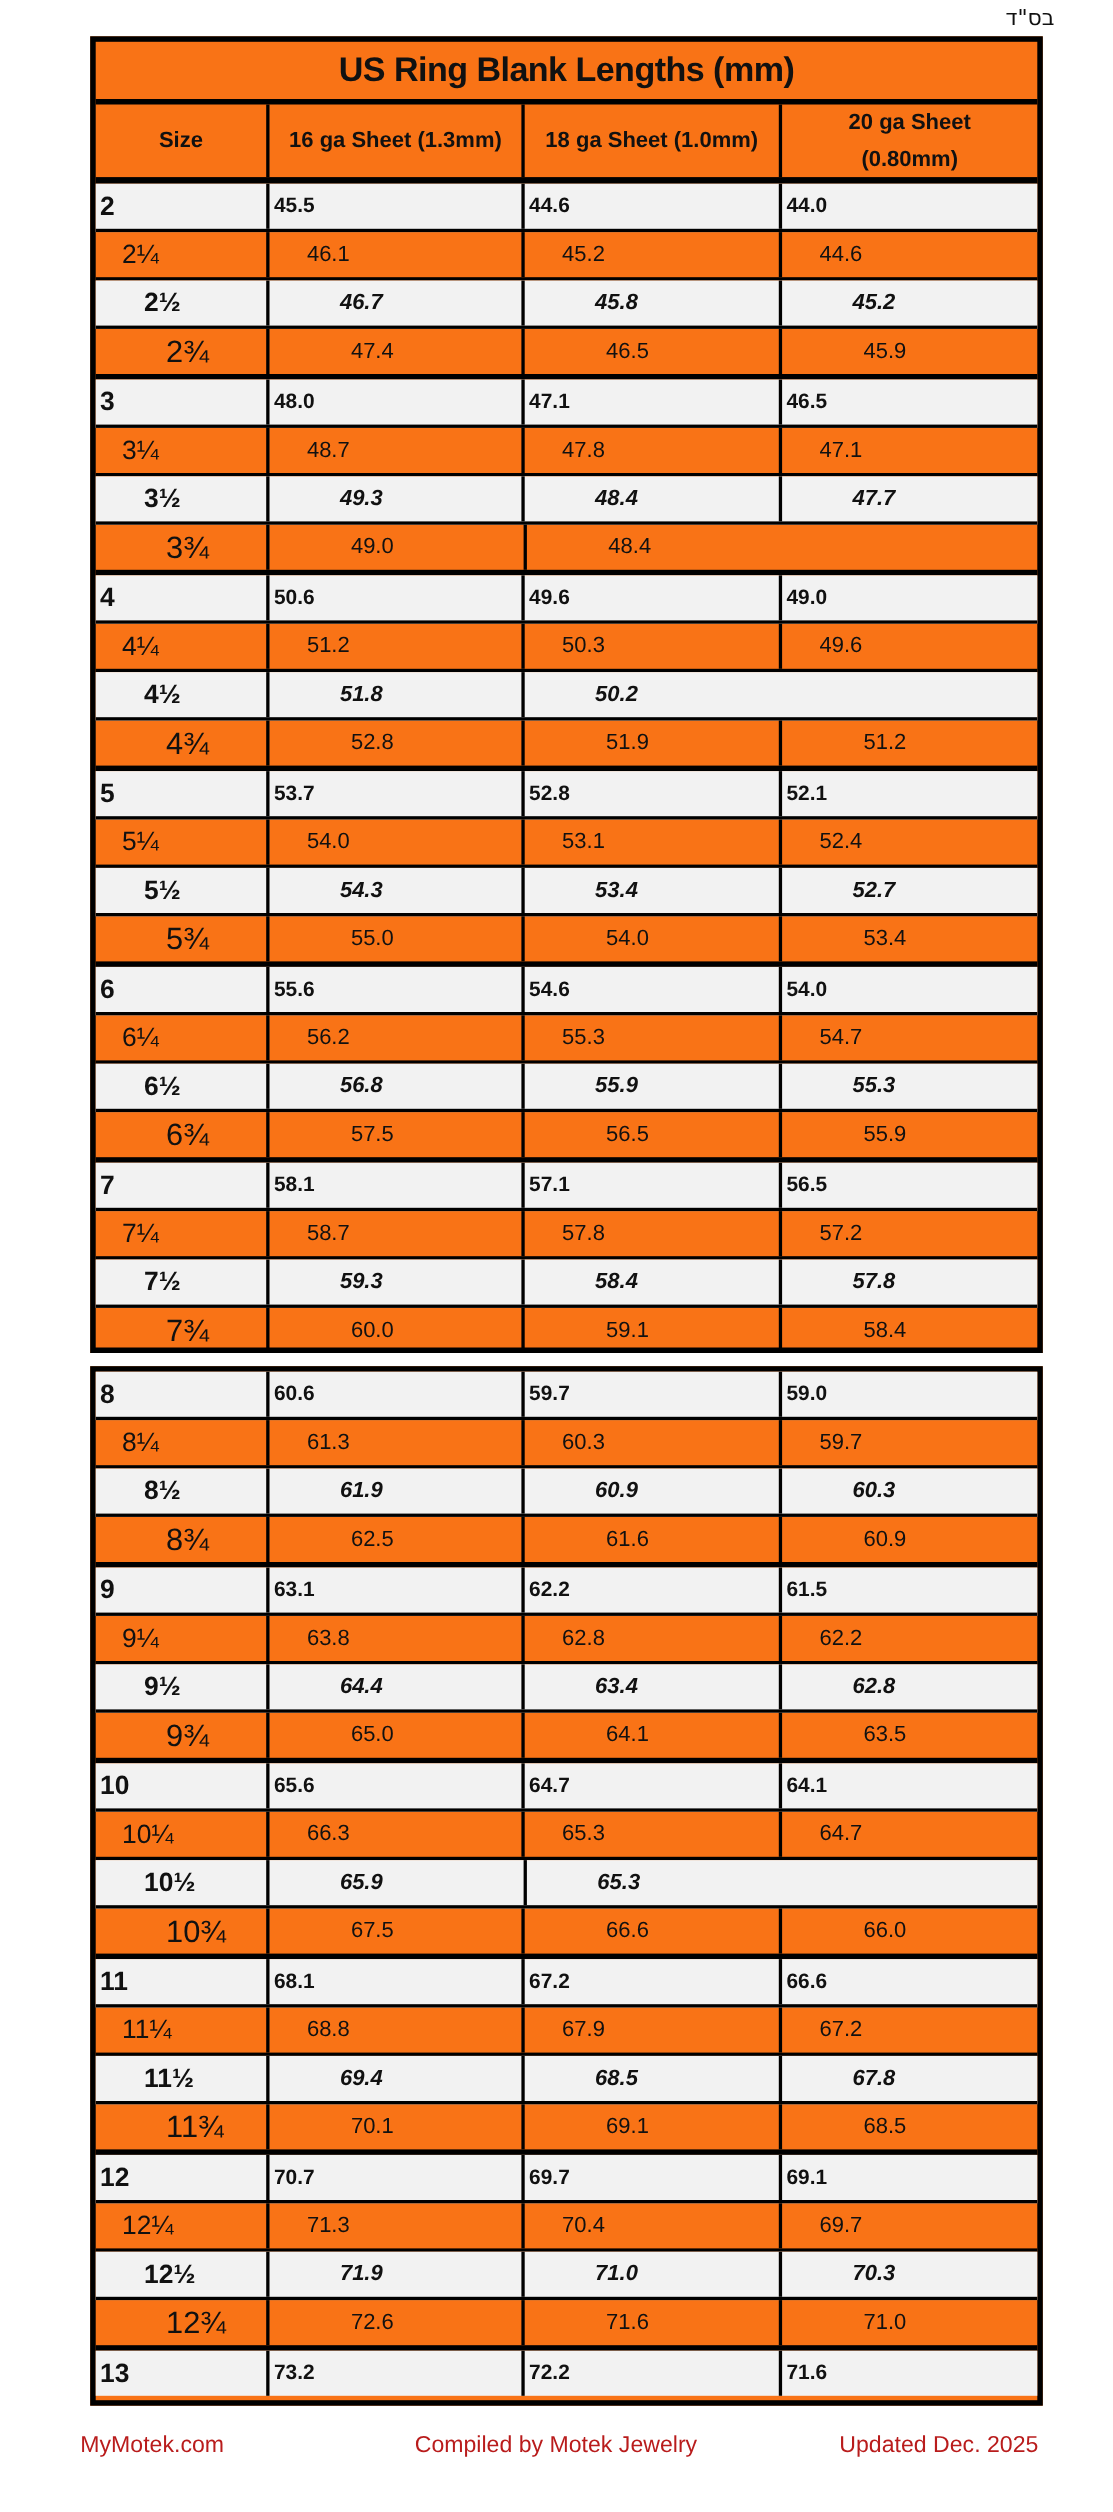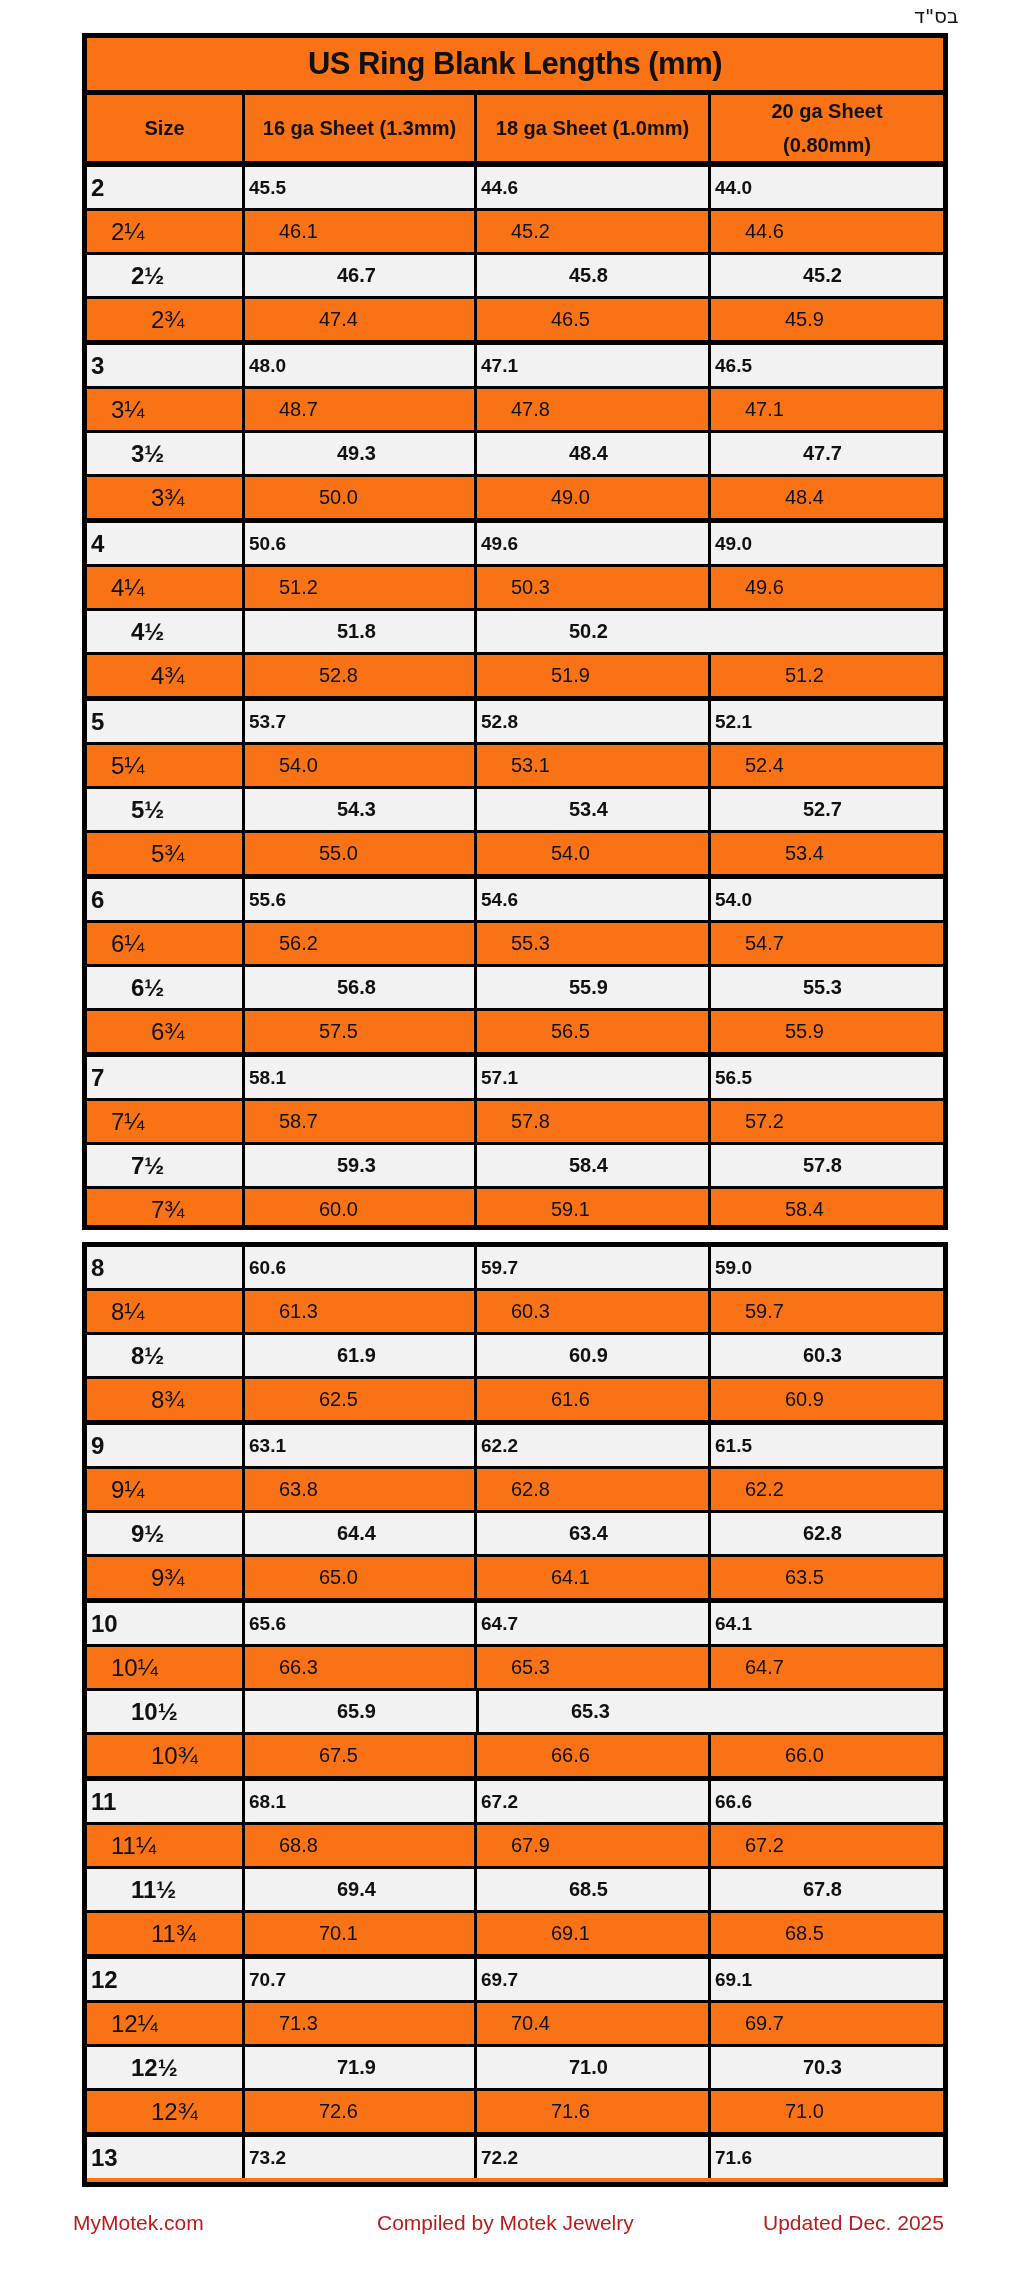--- a/index.html
+++ b/index.html
@@ -45,22 +45,22 @@
     border-right: 3px solid #000; font-size: 20px; white-space: nowrap;
   }
   .cell:last-child { border-right: none; }
   .q0 .cell { font-weight: bold; font-size: 19px; }
   .q0 .cell.size { font-size: 24px; padding-left: 4px; }
   .q0 .cell.val { padding-left: 4px; }
   .q1 .cell.size { font-size: 24px; padding-left: 24px; }
   .q1 .cell.val { padding-left: 34px; }
   .q2 .cell { font-weight: bold; font-size: 20px; }
   .q2 .cell.size { font-size: 24px; padding-left: 44px; }
-  .q2 .cell.val { padding-left: 92px; }
-  .q3 .cell.size { font-size: 24px; padding-left: 64px; }
+  .q2 .cell.val { padding-left: 64px; font-style: italic; }
+  .q3 .cell.size { font-size: 28px; padding-left: 64px; }
   .q3 .cell.val { padding-left: 74px; }
   .footer {
     position: absolute; top: 2211px; left: 0; width: 1012px; height: 30px;
     font-size: 21px; color: #b91c1c;
   }
   .footer span { position: absolute; top: 0; }
   .f-left { left: 73px; }
   .f-mid { left: 377px; }
   .f-right { left: 763px; }
 </style>
@@ -117,21 +117,20 @@
         <div class="cell val c3">47.1</div>
       </div>
       <div class="row q2 shaded">
         <div class="cell size c0">3½</div>
         <div class="cell val c1">49.3</div>
         <div class="cell val c2">48.4</div>
         <div class="cell val c3">47.7</div>
       </div>
       <div class="row q3 group-end">
         <div class="cell size c0">3¾</div>
-        <div class="cell val c1">50.0</div>
         <div class="cell val c2">49.0</div>
         <div class="cell val c3">48.4</div>
       </div>
       <div class="row q0 shaded">
         <div class="cell size c0">4</div>
         <div class="cell val c1">50.6</div>
         <div class="cell val c2">49.6</div>
         <div class="cell val c3">49.0</div>
       </div>
       <div class="row q1">

